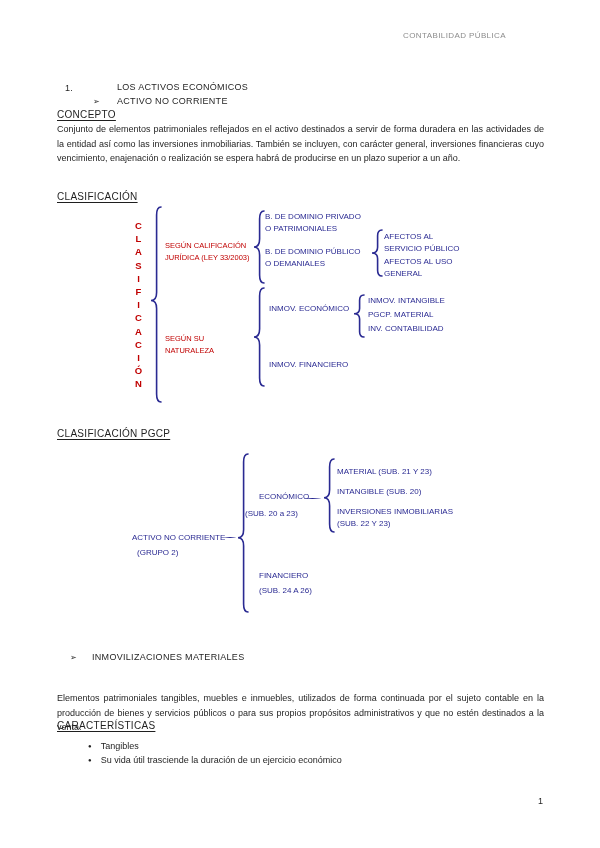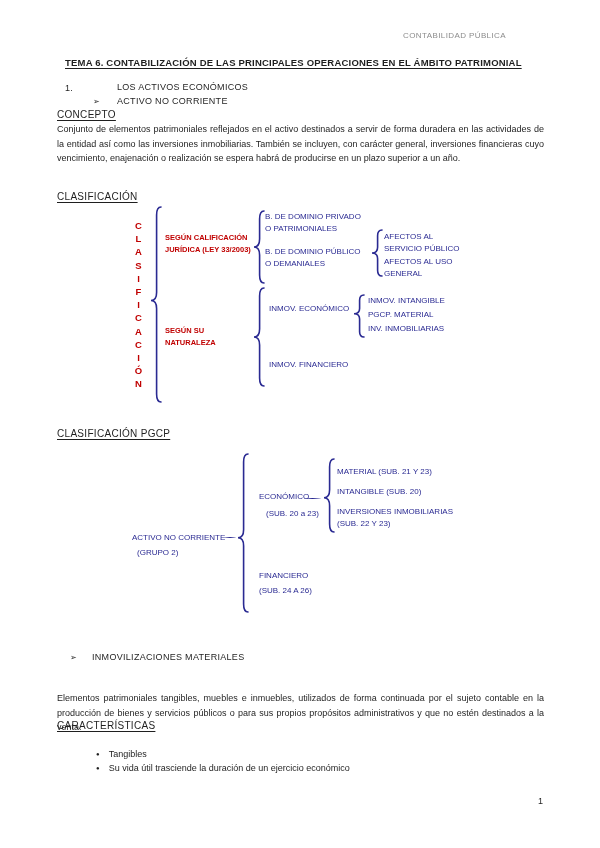--- a/index.html
+++ b/index.html
@@ -7,42 +7,41 @@
     position:relative;width:563px;height:848px;background:#ffffff;overflow:hidden;
     font-family:"Liberation Sans","DejaVu Sans",sans-serif;color:#1f1f1f;
   }
   .abs{position:absolute;}
   .hdr{font-size:8px;color:#8c8c8c;letter-spacing:.4px;}
   .title{font-size:9.5px;font-weight:bold;letter-spacing:.2px;text-decoration:underline;text-underline-offset:2px;white-space:nowrap;}
   .cap{font-size:9px;letter-spacing:.3px;white-space:nowrap;}
   .h-ul{font-size:10px;letter-spacing:.3px;text-decoration:underline;text-underline-offset:2px;white-space:nowrap;}
   .para{font-size:9px;line-height:14.5px;width:487px;text-align:justify;text-align-last:left;}
   .arrowglyph{font-size:8px;}
-  .red{color:#c00000;font-weight:bold;font-size:7.5px;line-height:11.5px;white-space:pre-line;}
+  .red{color:#c00000;font-weight:normal;font-size:7.5px;line-height:11.5px;white-space:pre-line;margin-top:8px;}
   .blue{color:#2a2a92;font-weight:normal;font-size:8px;line-height:11.5px;white-space:pre-line;}
   .vword{
     color:#c00000;font-weight:bold;font-size:9.5px;letter-spacing:2.2px;
     writing-mode:vertical-rl;text-orientation:upright;
   }
   .diagram{position:absolute;left:0;width:600px;}
   .brace{position:absolute;overflow:visible;}
   .conn{position:absolute;border-top:1.5px solid #2a2a92;border-radius:50%;}
-  .list{list-style:none;margin:16px;padding:0;}
+  .list{list-style:none;margin:8px;padding:0;}
   .list li{display:flex;align-items:baseline;height:14.4px;font-size:9px;}
   .dot{font-size:6px;margin-right:9px;position:relative;top:-1px;}
   .pagenum{font-size:9px;}
 </style>
 </head>
 <body>
 
 <div class="page">
 
   <div class="abs hdr" style="top:31px;right:57px">CONTABILIDAD PÚBLICA</div>
 
-  <div class="abs title" style="left:65px;top:57px">TEMA 6. CONTABILIZACIÓN DE LAS PRINCIPALES OPERACIONES EN EL ÁMBITO PATRIMONIAL</div>
 
   <div class="abs cap" style="left:65px;top:83px">1.</div>
   <div class="abs cap" style="left:117px;top:82px">LOS ACTIVOS ECONÓMICOS</div>
 
   <div class="abs cap arrowglyph" style="left:93px;top:97px">➢</div>
   <div class="abs cap" style="left:117px;top:96px">ACTIVO NO CORRIENTE</div>
 
   <div class="abs h-ul" style="left:57px;top:109px">CONCEPTO</div>
   <div class="abs para" style="left:57px;top:122px">Conjunto de elementos patrimoniales reflejados en el activo destinados a servir de forma duradera en las actividades de la entidad así como las inversiones inmobiliarias. También se incluyen, con carácter general, inversiones financieras cuyo vencimiento, enajenación o realización se espera habrá de producirse en un plazo superior a un año.</div>
 
@@ -76,41 +75,41 @@
 O PATRIMONIALES</div>
     <div class="abs blue" style="left:265px;top:43px">B.  DE DOMINIO  PÚBLICO
 O DEMANIALES</div>
     <div class="abs blue" style="left:384px;top:28px">AFECTOS AL
 SERVICIO PÚBLICO</div>
     <div class="abs blue" style="left:384px;top:53px">AFECTOS AL USO
 GENERAL</div>
     <div class="abs blue" style="left:269px;top:100px">INMOV.  ECONÓMICO</div>
     <div class="abs blue" style="left:368px;top:92px">INMOV. INTANGIBLE</div>
     <div class="abs blue" style="left:368px;top:106px">PGCP. MATERIAL</div>
-    <div class="abs blue" style="left:368px;top:120px">INV.  INMOBILIARIAS</div>
+    <div class="abs blue" style="left:368px;top:120px">INV.  CONTABILIDAD</div>
     <div class="abs blue" style="left:269px;top:156px">INMOV.  FINANCIERO</div>
   </div>
 
   <div class="abs h-ul" style="left:57px;top:428px">CLASIFICACIÓN PGCP</div>
 
   <div class="diagram" style="top:450px;height:168px">
     <svg class="brace" style="left:237px;top:3px" width="12" height="160" viewBox="0 0 12 160">
         <path d="M 11 1 Q 6.6000000000000005 1 6.6000000000000005 9 L 6.6000000000000005 76.80000000000001 Q 6.6000000000000005 84.80000000000001 1 84.80000000000001 Q 6.6000000000000005 84.80000000000001 6.6000000000000005 92.80000000000001 L 6.6000000000000005 151 Q 6.6000000000000005 159 11 159" fill="none" stroke="#2a2a92" stroke-width="1.6" stroke-linecap="round"></path>
       </svg>
     <svg class="brace" style="left:323px;top:8px" width="12" height="75" viewBox="0 0 12 75">
         <path d="M 11 1 Q 6.6000000000000005 1 6.6000000000000005 9 L 6.6000000000000005 31.75 Q 6.6000000000000005 39.75 1 39.75 Q 6.6000000000000005 39.75 6.6000000000000005 47.75 L 6.6000000000000005 66 Q 6.6000000000000005 74 11 74" fill="none" stroke="#2a2a92" stroke-width="1.6" stroke-linecap="round"></path>
       </svg>
 
     <div class="conn" style="left:224px;top:87px;width:12px"></div>
     <div class="conn" style="left:304px;top:48px;width:17px"></div>
 
     <div class="abs blue" style="left:132px;top:82px">ACTIVO NO CORRIENTE</div>
     <div class="abs blue" style="left:137px;top:97px">(GRUPO 2)</div>
     <div class="abs blue" style="left:259px;top:41px">ECONÓMICO</div>
-    <div class="abs blue" style="left:266px;top:58px">(SUB. 20 a 23)</div>
+    <div class="abs blue" style="left:245px;top:58px">(SUB. 20 a 23)</div>
     <div class="abs blue" style="left:337px;top:16px">MATERIAL (SUB. 21 Y 23)</div>
     <div class="abs blue" style="left:337px;top:36px">INTANGIBLE (SUB. 20)</div>
     <div class="abs blue" style="left:337px;top:56px">INVERSIONES INMOBILIARIAS
 (SUB. 22 Y 23)</div>
     <div class="abs blue" style="left:259px;top:120px">FINANCIERO</div>
     <div class="abs blue" style="left:259px;top:135px">(SUB. 24 A 26)</div>
   </div>
 
   <div class="abs cap arrowglyph" style="left:70px;top:653px">➢</div>
   <div class="abs cap" style="left:92px;top:652px">INMOVILIZACIONES MATERIALES</div>

